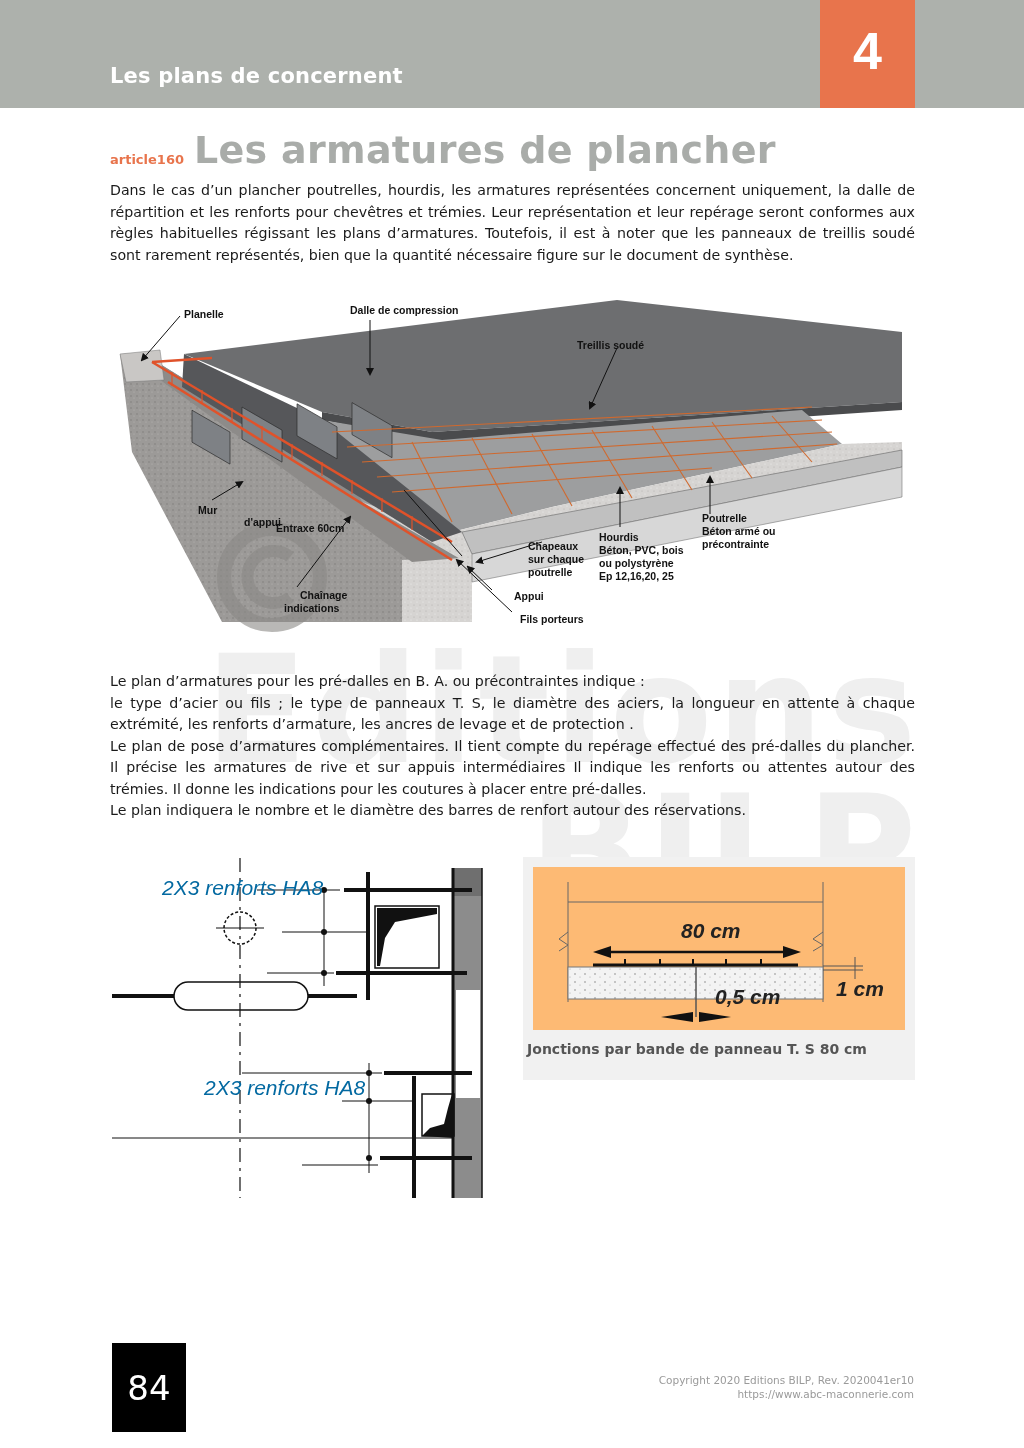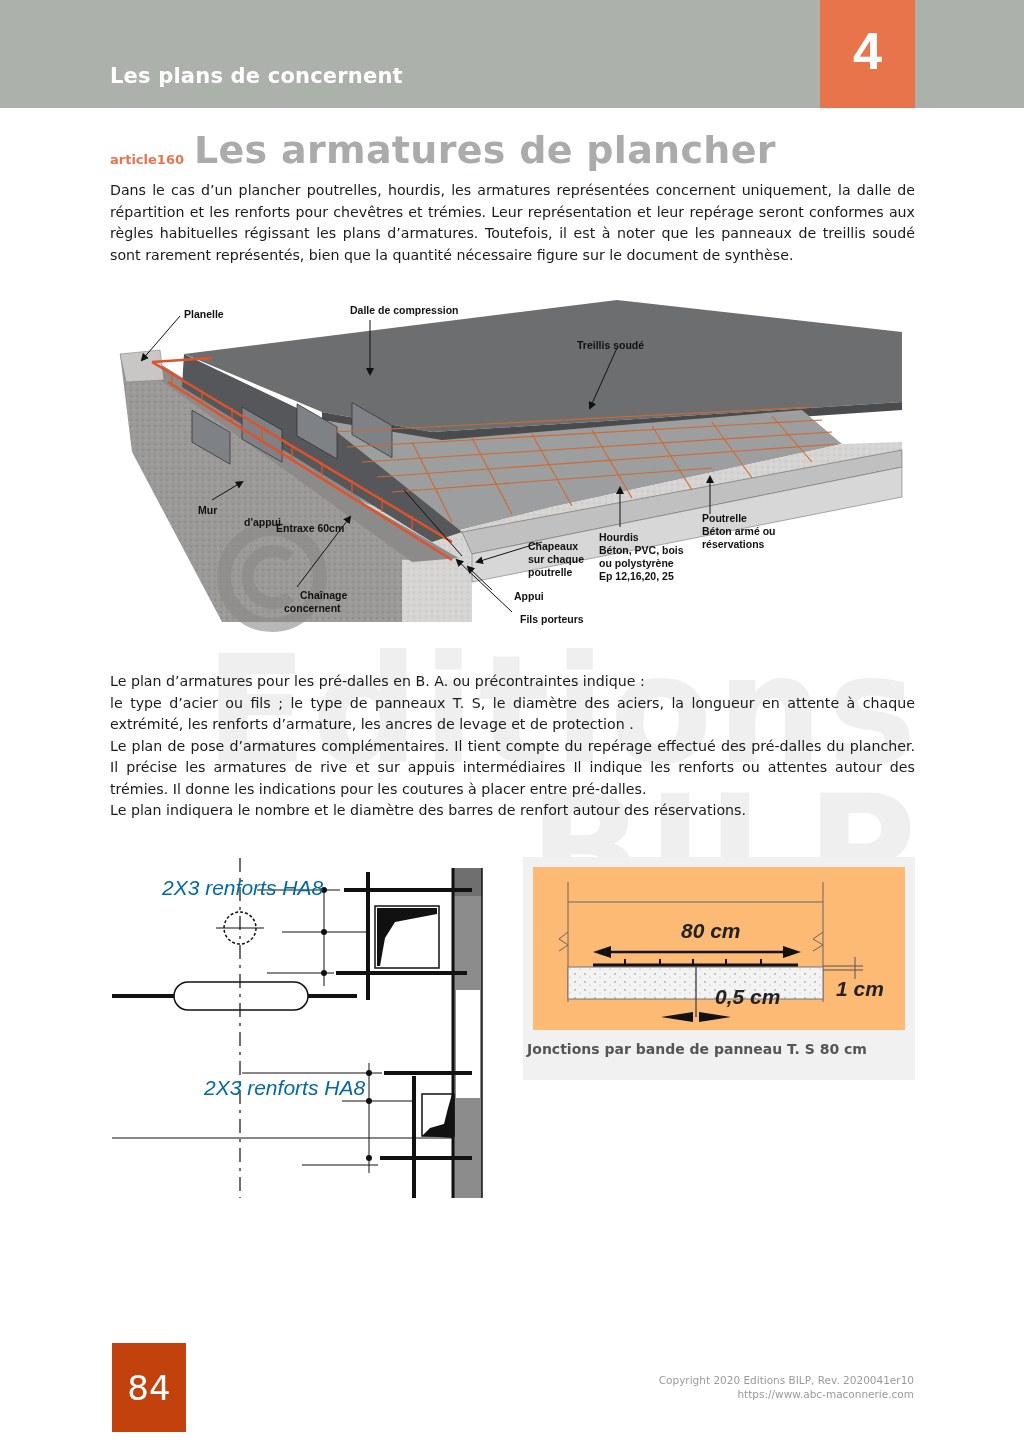--- a/index.html
+++ b/index.html
@@ -28,21 +28,21 @@
   .fig-label { position: absolute; font-family: "Liberation Sans", sans-serif; font-size: 10.5px; font-weight: bold; color: #111; line-height: 12.5px; white-space: nowrap; }
 
   .fig2 { position: absolute; left: 112px; top: 858px; width: 390px; height: 350px; }
   .fig2-label { position: absolute; font-family: "Liberation Sans", sans-serif; font-style: italic; font-size: 21px; color: #0369a1; white-space: nowrap; }
 
   .fig3 { position: absolute; left: 523px; top: 857px; width: 392px; height: 223px; background: #f1f1f1; }
   .fig3-inner { position: absolute; left: 10px; top: 10px; width: 372px; height: 163px; background: #fdba74; }
   .fig3-caption { position: absolute; left: 0; top: 184px; width: 348px; text-align: center; font-size: 14px; font-weight: bold; color: #555; }
   .fig3-label { position: absolute; font-family: "Liberation Sans", sans-serif; font-style: italic; font-weight: bold; font-size: 21px; color: #222; white-space: nowrap; }
 
-  .page-box { position: absolute; left: 112px; top: 1343px; width: 74px; height: 89px; background: #c2410c; display: flex; align-items: center; justify-content: center; }
+  .page-box { position: absolute; left: 112px; top: 1343px; width: 74px; height: 89px; background: #000000; display: flex; align-items: center; justify-content: center; }
   .page-num { color: #ffffff; font-size: 34px; font-family: "DejaVu Sans", sans-serif; }
   .footer { position: absolute; right: 110px; top: 1374px; text-align: right; font-size: 10.5px; color: #9a9a9a; line-height: 13.5px; }
 </style>
 </head>
 <body>
 
 <div class="header-band">
   <div class="header-title">Les plans de concernent</div>
 </div>
 <div class="chapter-box">
@@ -146,31 +146,31 @@
     </g>
     <line x1="292" y1="198" x2="350" y2="264" stroke="#111" stroke-width="1"></line>
   </svg>
   <div class="fig-label" style="left:72px;top:16px;">Planelle</div>
   <div class="fig-label" style="left:238px;top:12px;">Dalle de compression</div>
   <div class="fig-label" style="left:465px;top:47px;">Treillis soudé</div>
   <div class="fig-label" style="left:86px;top:212px;">Mur</div>
   <div class="fig-label" style="left:84px;top:224px;margin-left:48px;">d'appui</div>
   <div class="fig-label" style="left:164px;top:230px;">Entraxe 60cm</div>
   <div class="fig-label" style="left:188px;top:297px;">Chaînage</div>
-  <div class="fig-label" style="left:172px;top:310px;">concernent</div>
+  <div class="fig-label" style="left:172px;top:310px;">indications</div>
   <div class="fig-label" style="left:416px;top:248px;">Chapeaux</div>
   <div class="fig-label" style="left:416px;top:261px;">sur chaque</div>
   <div class="fig-label" style="left:416px;top:274px;">poutrelle</div>
   <div class="fig-label" style="left:487px;top:239px;">Hourdis</div>
   <div class="fig-label" style="left:487px;top:252px;">Béton, PVC, bois</div>
   <div class="fig-label" style="left:487px;top:265px;">ou polystyrène</div>
   <div class="fig-label" style="left:487px;top:278px;">Ep 12,16,20, 25</div>
   <div class="fig-label" style="left:590px;top:220px;">Poutrelle</div>
   <div class="fig-label" style="left:590px;top:233px;">Béton armé ou</div>
-  <div class="fig-label" style="left:590px;top:246px;">réservations</div>
+  <div class="fig-label" style="left:590px;top:246px;">précontrainte</div>
   <div class="fig-label" style="left:402px;top:298px;">Appui</div>
   <div class="fig-label" style="left:408px;top:321px;">Fils porteurs</div>
 </div>
 
 <div class="watermark">
   <span>Editions</span>
   <span class="l2" style="padding-left:0;text-align:right;">BILP</span>
 </div>
 
 <div class="para para2">

